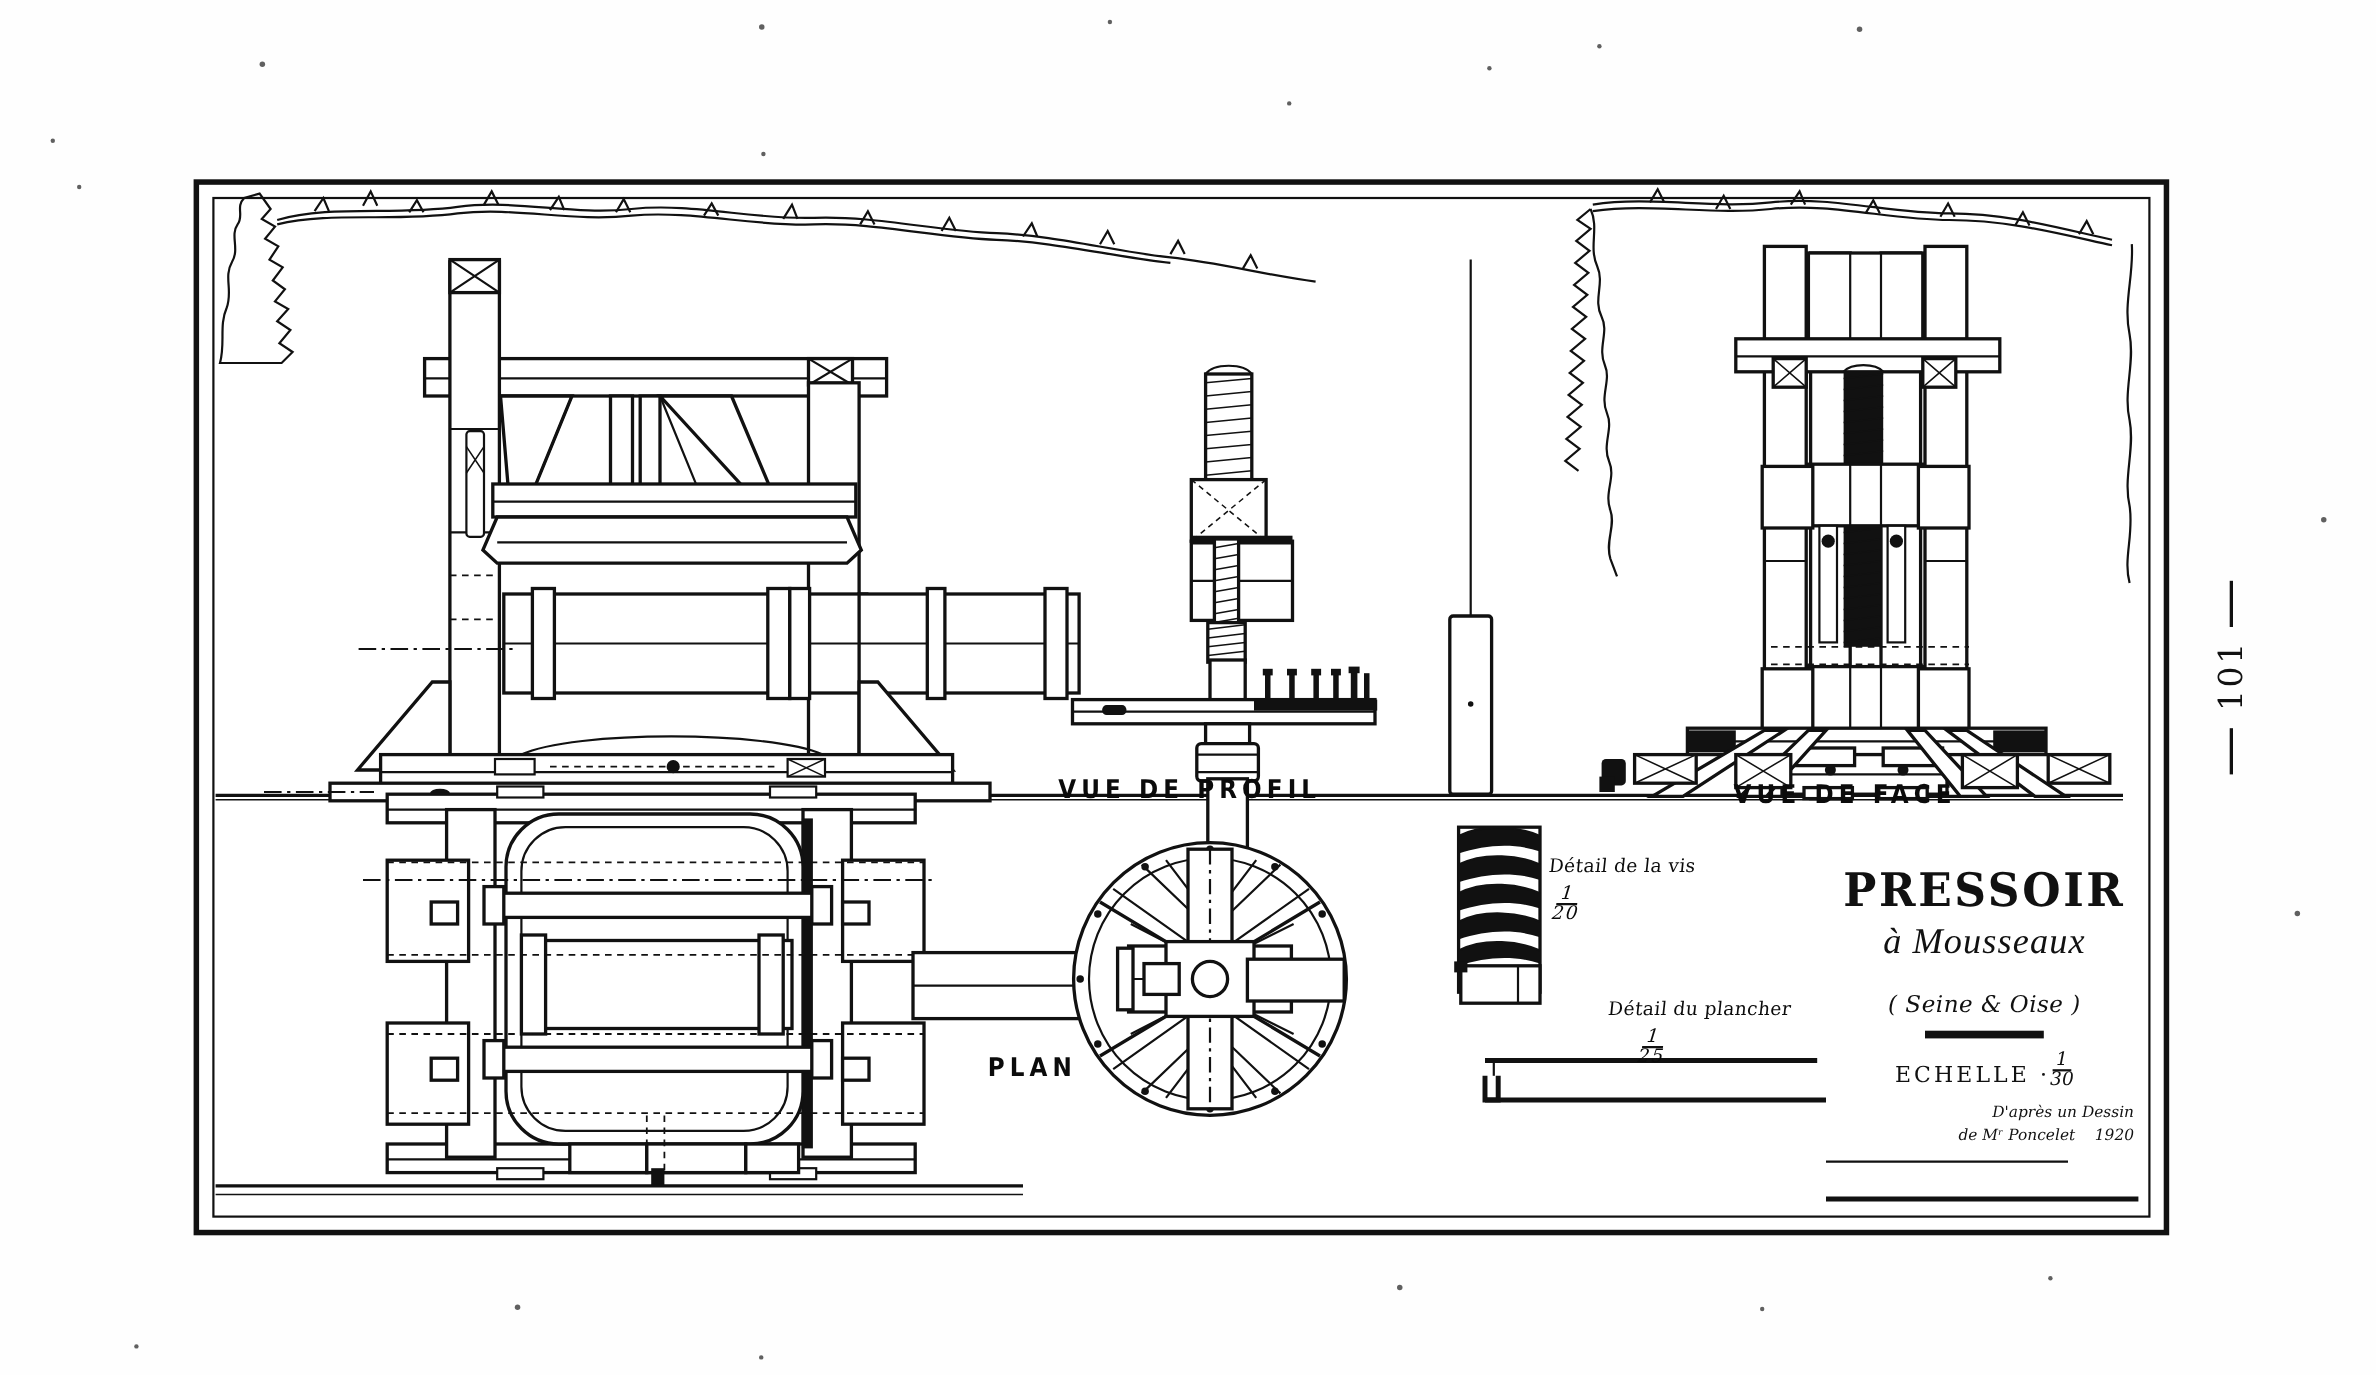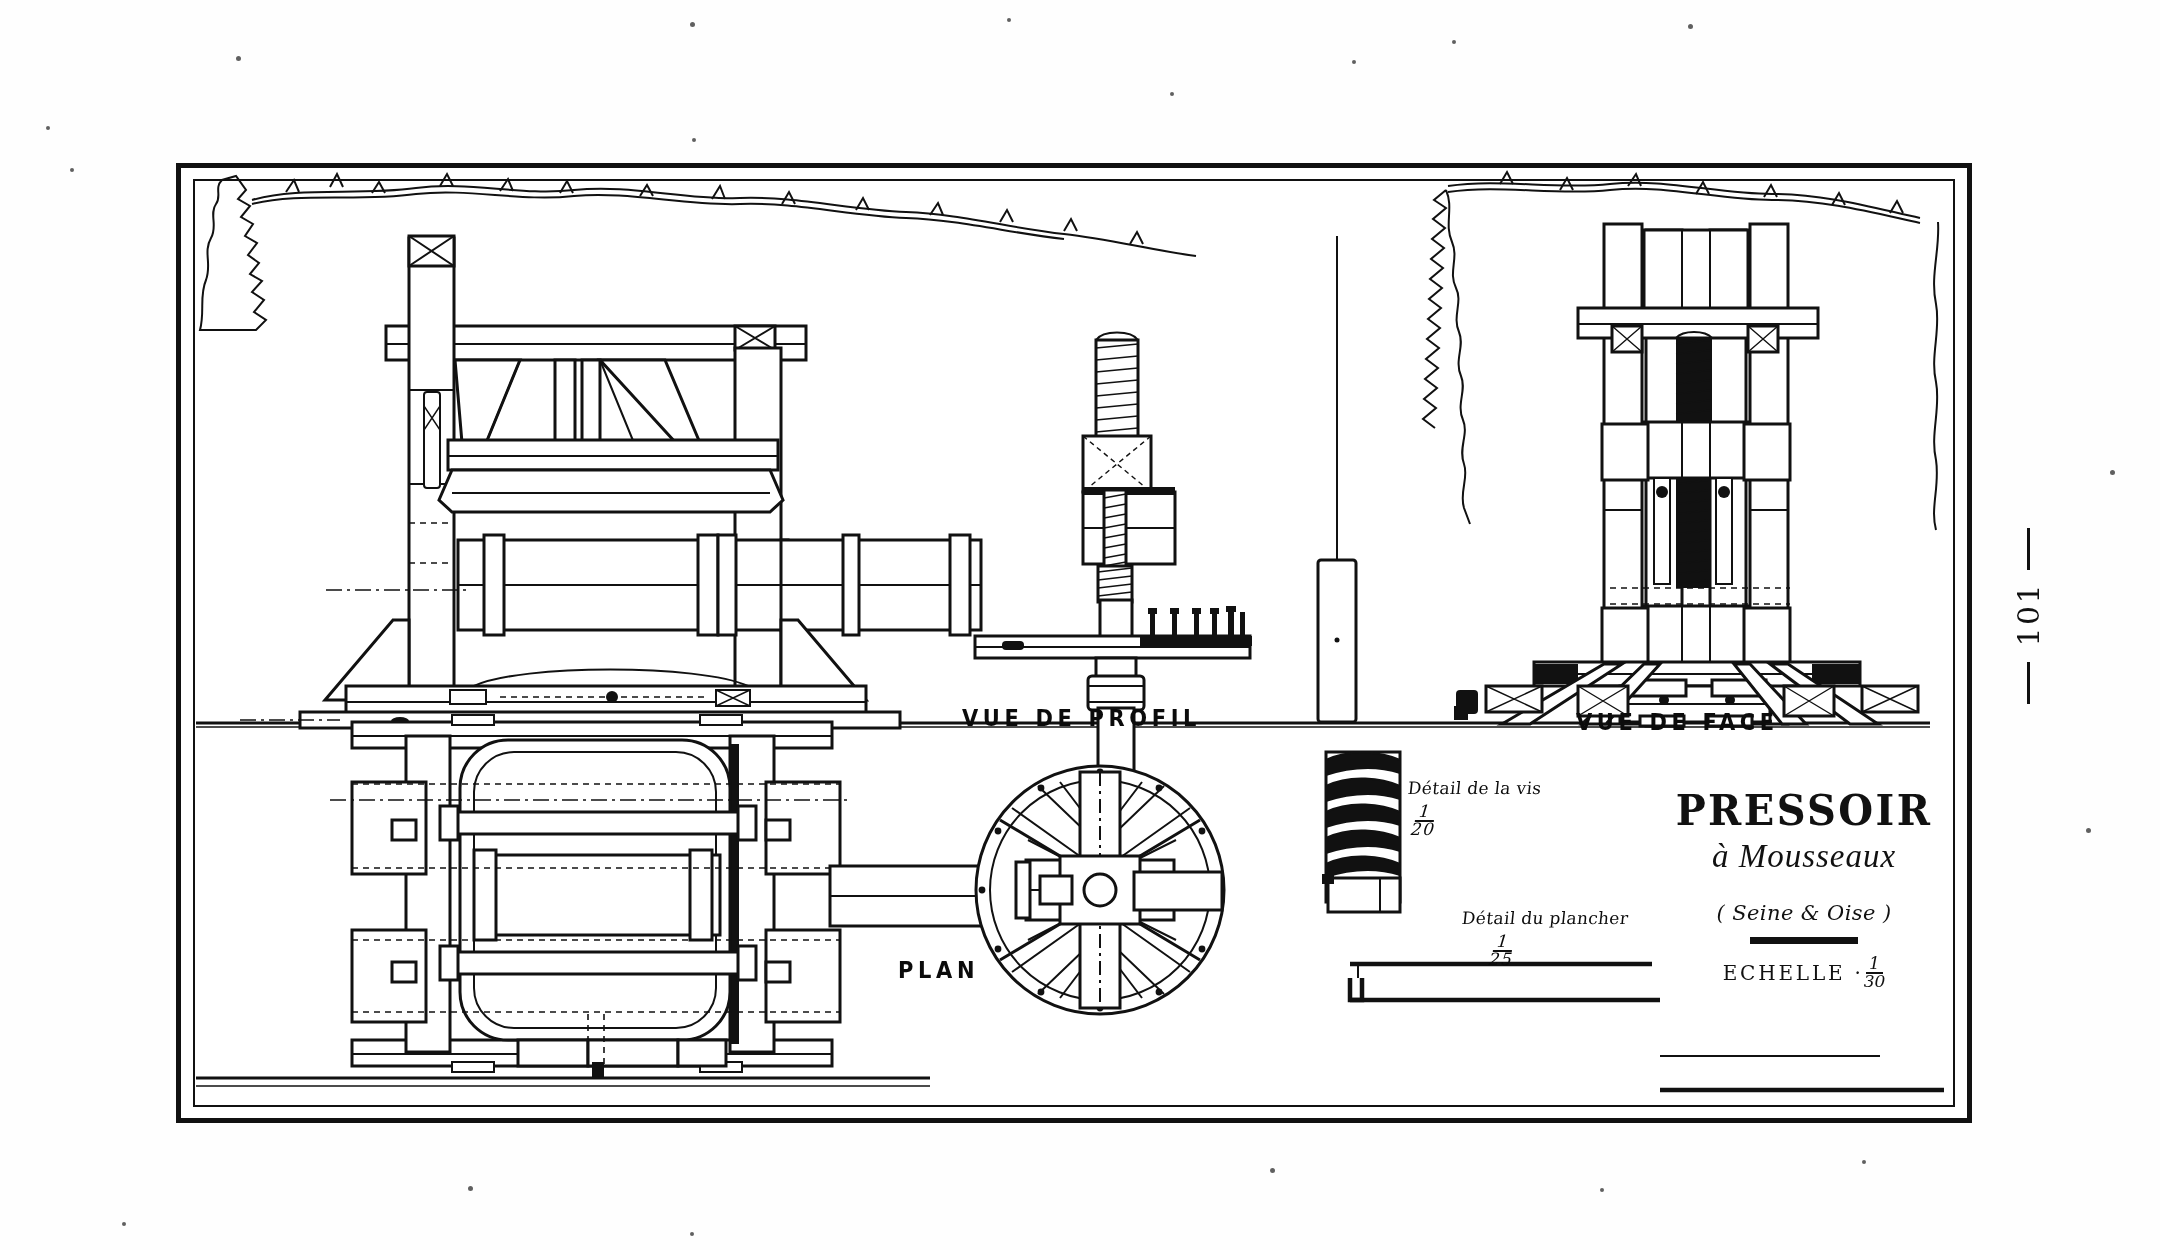--- a/index.html
+++ b/index.html
@@ -27,21 +27,21 @@
 
   
   #titleblock{position:absolute;left:1664px;top:790px;width:280px;text-align:center;}
   #title-main{font-family:"DejaVu Serif",serif;font-size:40px;font-weight:700;
      letter-spacing:.06em;transform:scaleY(1.05);line-height:1;}
   #title-sub{font-family:Liberation Serif, serif;font-size:33px;letter-spacing:.03em;
      margin-top:10px;line-height:1;font-style:italic;}
   #title-place{font-family:"DejaVu Serif",serif;font-size:21px;margin-top:28px;
      letter-spacing:.02em;font-style:italic;}
   #title-rule{height:7px;background:#111;width:108px;margin:12px auto 0 auto;}
-  #scale-row{display:flex;align-items:center;justify-content:center;gap:0;
+  #scale-row{display:flex;align-items:flex-end;justify-content:center;gap:0;
      margin-top:12px;font-family:"DejaVu Serif",serif;}
   #scale-word{font-size:20px;letter-spacing:.14em;}
   .frac{display:inline-flex;flex-direction:column;align-items:center;
         line-height:.92;font-size:17px;font-style:italic;}
   .frac .num{border-bottom:2px solid #111;padding:0 3px;}
   #credit{margin-top:12px;font-family:"DejaVu Serif",serif;font-size:14px;
      font-style:italic;text-align:right;line-height:1.45;padding-right:4px;}
 
   
   #folio{position:absolute;left:1998px;top:528px;width:60px;text-align:center;
@@ -508,20 +508,28 @@
     <div id="title-sub">à Mousseaux</div>
     <div id="title-place">( Seine &amp; Oise )</div>
     <div id="title-rule"></div>
     <div id="scale-row">
       <span id="scale-word">ECHELLE ·</span>
       <span class="frac">
         <span class="num">1</span>
         <span>30</span>
       </span>
     </div>
+    <div id="credit">
+      <div>D'après un Dessin</div>
+      <div>
+        <span>de Mʳ Poncelet</span>
+        &nbsp;&nbsp;
+        <span>1920</span>
+      </div>
+    </div>
   </div>
 
   <div id="folio">
     <div class="dash"></div>
     <div class="num">101</div>
     <div class="dash"></div>
   </div>
 
 </div>
 

